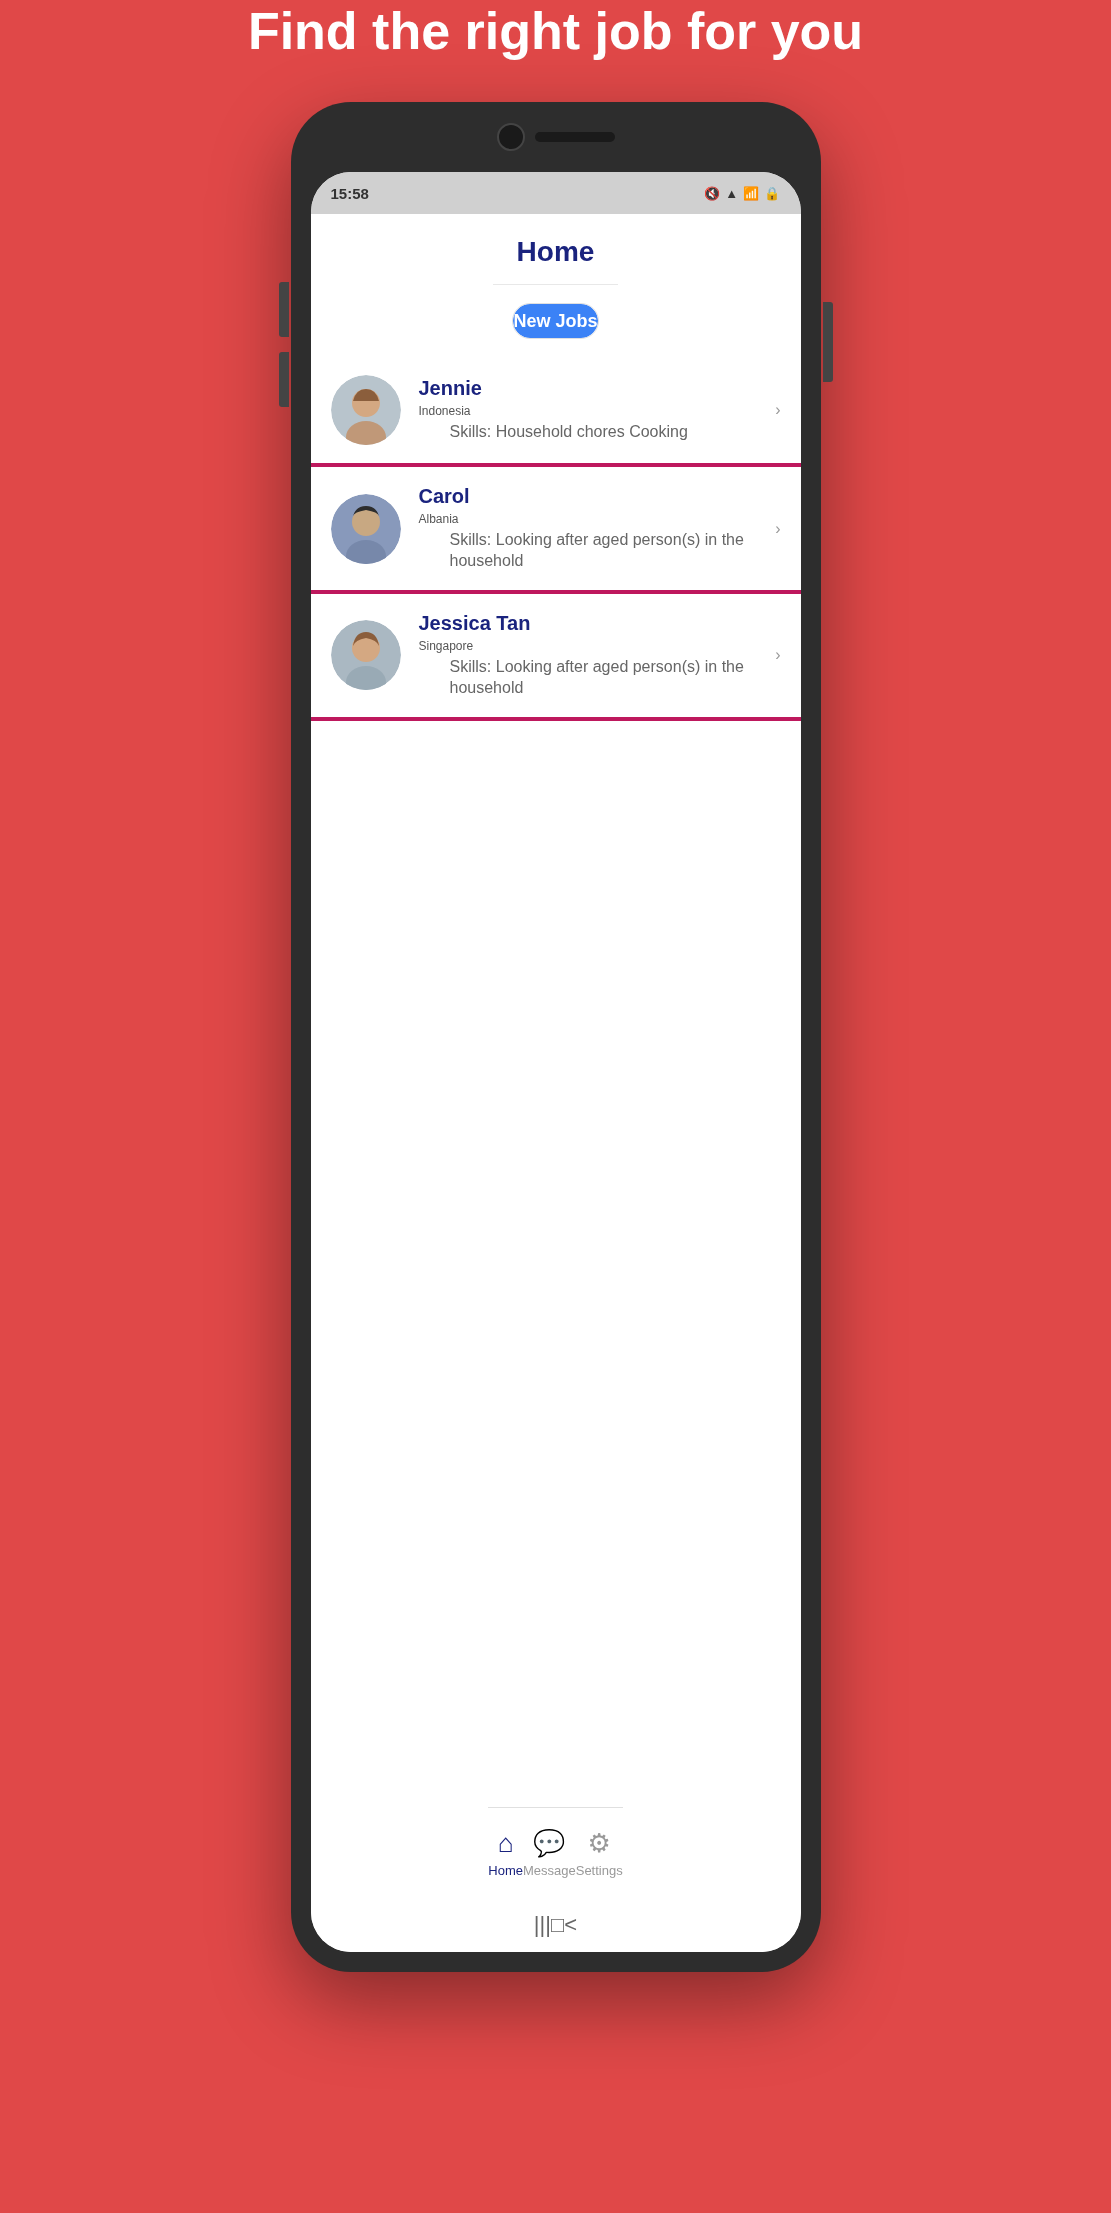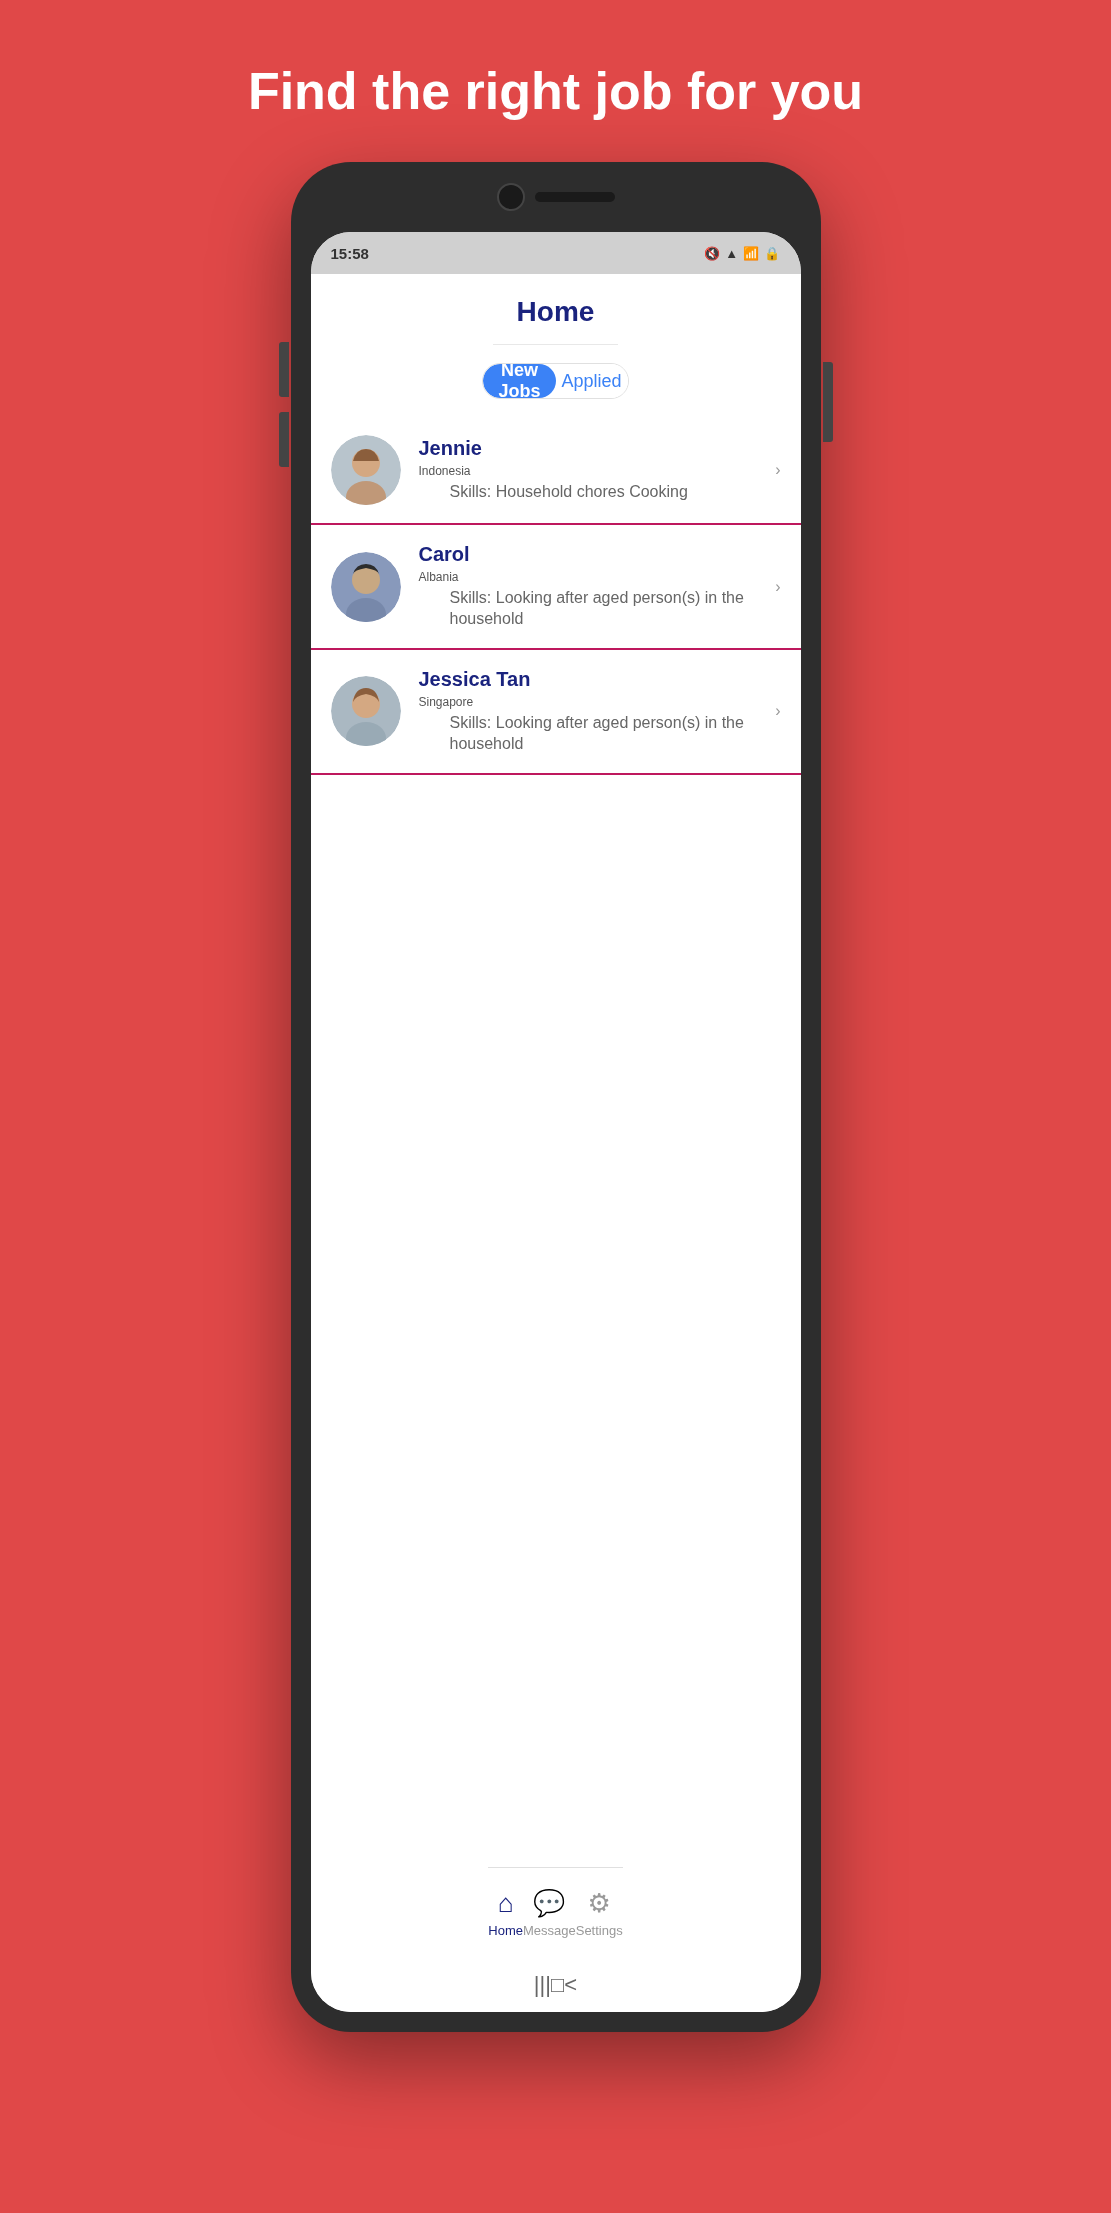--- a/index.html
+++ b/index.html
@@ -13,21 +13,20 @@
       align-items: center;
       font-family: 'Segoe UI', Arial, sans-serif;
       overflow: hidden;
     }
 
     .headline {
       color: white;
       font-size: 52px;
       font-weight: 700;
       text-align: right;
-      margin-top: 60px;
       margin-bottom: 40px;
       line-height: 1.2;
       padding: 0 40px;
     }
 
     
     .phone {
       width: 530px;
       height: 1870px;
       background: #2d2d2d;
@@ -201,21 +200,21 @@
     
     .job-list {
       flex: 1;
       overflow-y: auto;
     }
 
     .job-item {
       display: flex;
       align-items: center;
       padding: 18px 20px;
-      border-bottom: 2px solid #be185d;
+      border-bottom: 4px solid #be185d;
       cursor: pointer;
       background: white;
     }
 
     .job-info {
       flex: 1;
       margin-left: 18px;
     }
 
     .job-name {
@@ -340,23 +339,20 @@
 
     <div class="app-content">
 
       <div class="app-header">
         <span class="app-title">Home</span>
       </div>
 
       <div class="tab-container">
         <button class="tab-button active">
           <span>New Jobs</span>
-        </button>
-        <button class="tab-button inactive">
-          <span>Applied</span>
         </button>
       </div>
 
       <div class="job-list">
 
         <div class="job-item">
           <div class="face-svg">
             <svg width="70" height="70" viewBox="0 0 70 70" xmlns="http://www.w3.org/2000/svg">
               <rect width="70" height="70" rx="35" fill="#b8c4cc"></rect>
               <circle cx="35" cy="28" r="14" fill="#d4a882"></circle>

